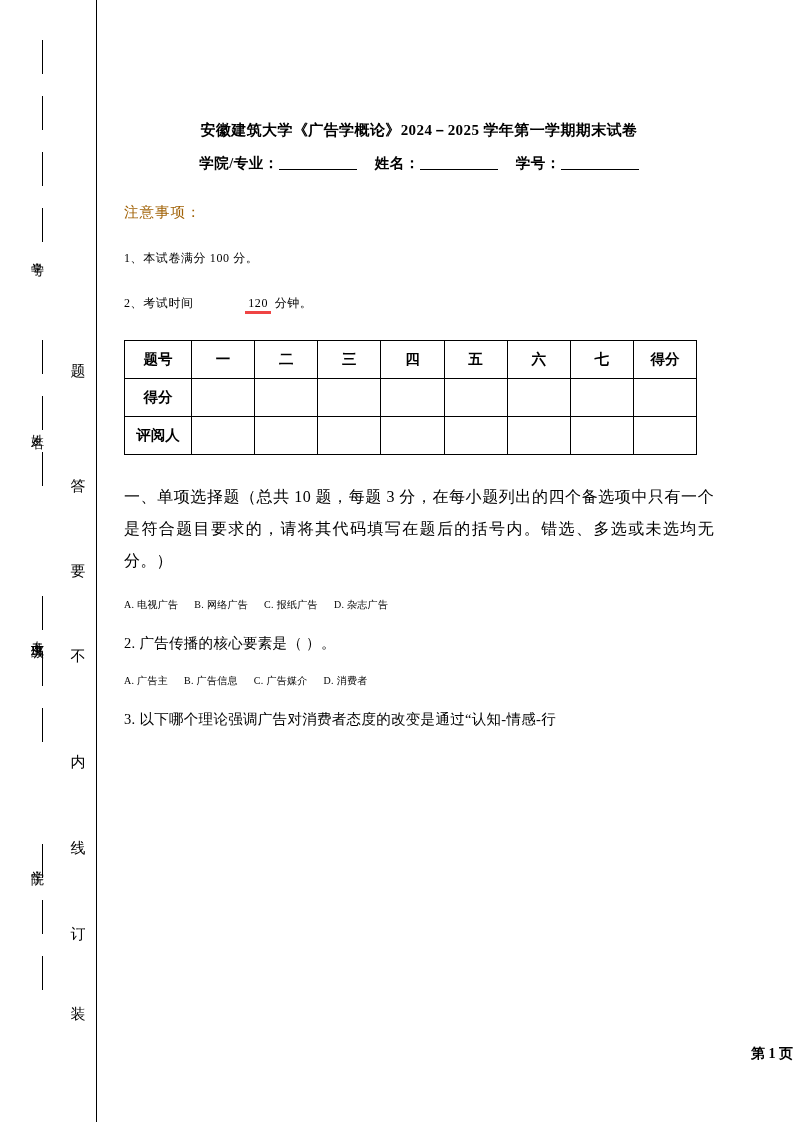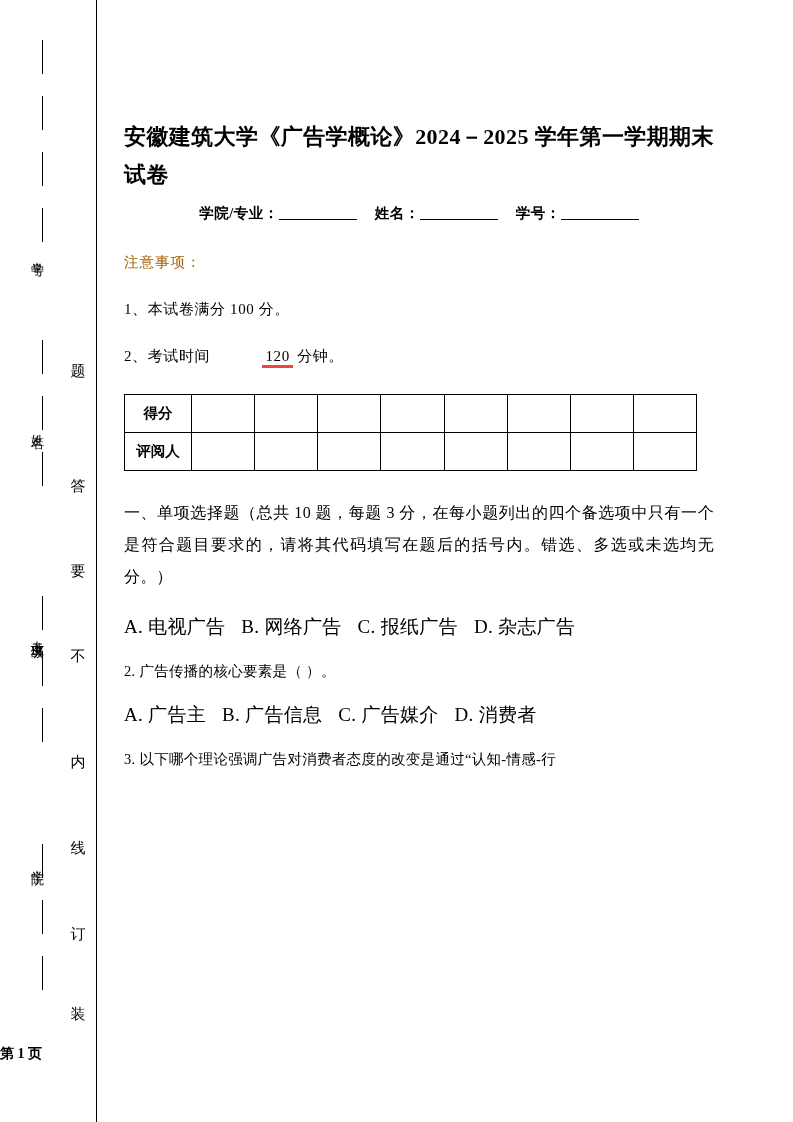--- a/index.html
+++ b/index.html
@@ -65,22 +65,23 @@
   
   .content {
     position: absolute;
     left: 124px;
     top: 0;
     width: 590px;
   }
 
   .doc-title {
     margin-top: 118px;
-    font-size: 22px;
-    font-weight: bold;
+    font-size: 15px;
+    font-weight: bold;
+    text-align: center;
     line-height: 1.72;
     letter-spacing: 0.4px;
   }
 
   .infoline {
     margin-top: 10px;
     text-align: center;
     font-size: 14.5px;
     font-weight: bold;
     letter-spacing: 0.5px;
@@ -94,21 +95,21 @@
   .infoline .gap { display: inline-block; width: 18px; }
 
   .notice {
     margin-top: 30px;
     font-size: 14.5px;
     color: #a16207;
     letter-spacing: 1px;
   }
   .para {
     margin-top: 28px;
-    font-size: 15px;
+    font-size: 12px;
     letter-spacing: 0.6px;
   }
   .para .ul {
     display: inline-block;
     border-bottom: 3px solid #ef4444;
     padding: 0 3px;
     margin-left: 48px;
   }
 
   
@@ -135,31 +136,31 @@
     text-align: justify;
     letter-spacing: 0.3px;
   }
   .q {
     margin-top: 22px;
     font-size: 14.5px;
     letter-spacing: 0.3px;
   }
   .opts {
     margin-top: 21px;
-    font-size: 19px;
+    font-size: 10px;
     letter-spacing: 0.3px;
   }
   .opts span.opt { margin-right: 16px; }
 
   .footer {
     position: absolute;
     left: 0;
     top: 1045px;
     width: 793px;
-    text-align: left;
+    text-align: right;
     font-size: 14px;
     font-weight: bold;
   }
 </style>
 </head>
 <body>
 
 <div class="left-margin">
   <div class="margin-rule"></div>
   <div class="dash-col">
@@ -206,20 +207,31 @@
   <div class="para">1、本试卷满分 100 分。</div>
 
   <div class="para">
     <span>2、考试时间</span>
     <span class="ul">120</span>
     <span>分钟。</span>
   </div>
 
   <table class="score">
     <tbody>
+        <tr>
+      <td class="label">题号</td>
+      <td>一</td>
+      <td>二</td>
+      <td>三</td>
+      <td>四</td>
+      <td>五</td>
+      <td>六</td>
+      <td>七</td>
+      <td>得分</td>
+    </tr>
     <tr>
       <td class="label">得分</td>
       <td></td>
       <td></td>
       <td></td>
       <td></td>
       <td></td>
       <td></td>
       <td></td>
       <td></td>

